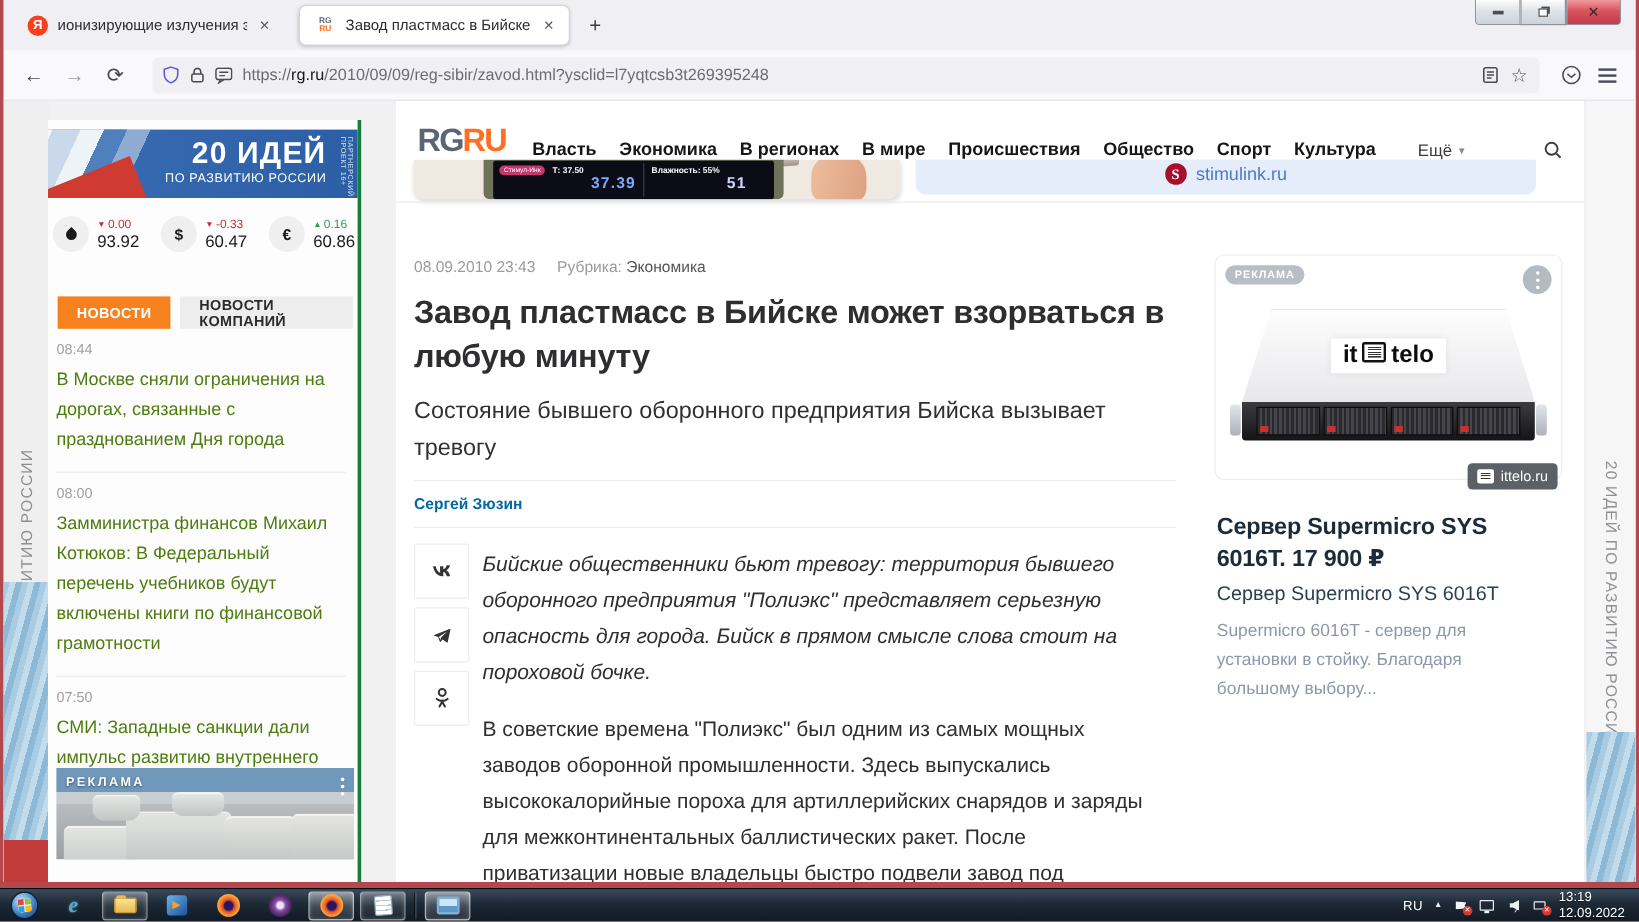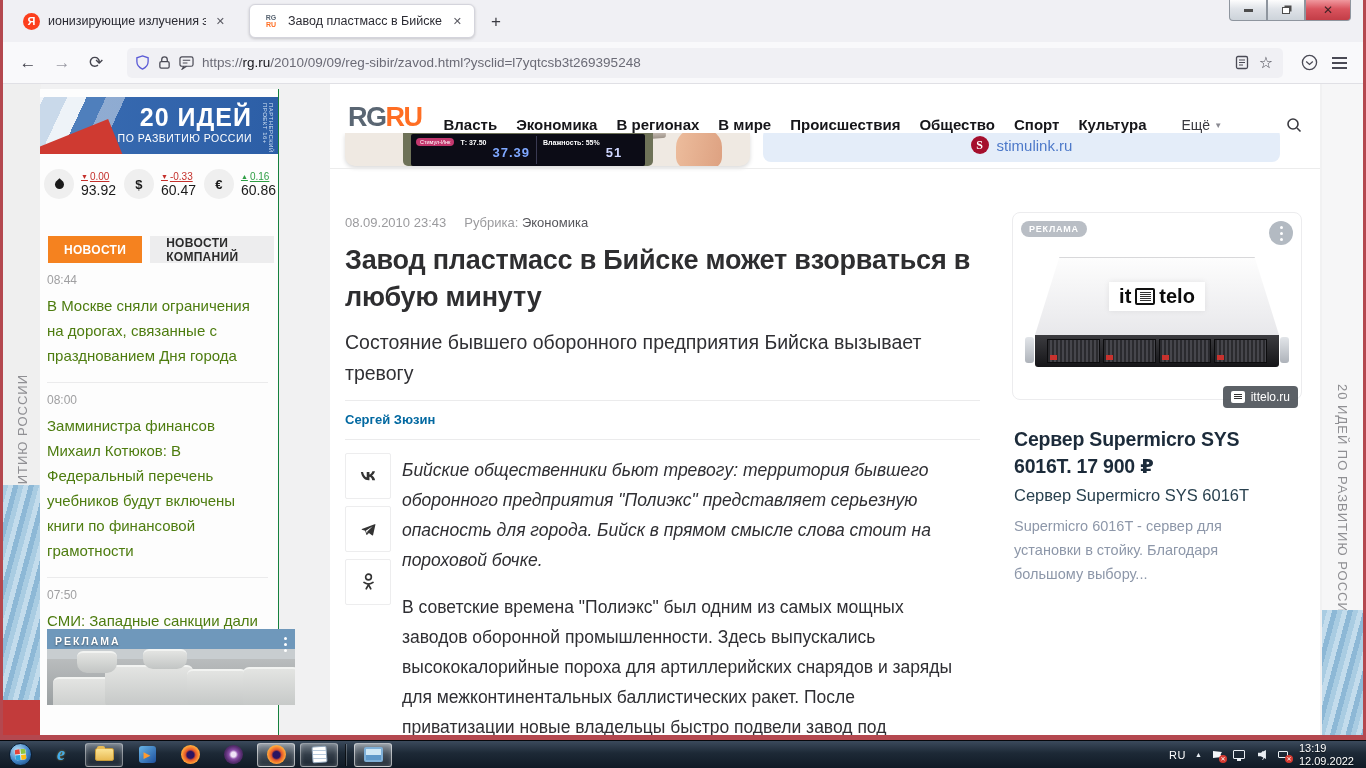--- a/index.html
+++ b/index.html
@@ -48,34 +48,34 @@
   .edge-right { right:0; width:41px; background:#f6f6f7; }
   .edge-text { position:absolute; left:50%; transform:translateX(-50%); writing-mode:vertical-rl; font-size:13px; letter-spacing:1px; color:#8f8f93; white-space:nowrap; }
   .edge-left .edge-text { top:290px; transform:translateX(-50%) rotate(180deg); }
   .edge-right .edge-text { top:300px; }
   .edge-blue { position:absolute; left:0; right:0; background:repeating-linear-gradient(105deg,#a9cce2 0 5px,#c3dcec 5px 10px,#8db8d6 10px 15px); }
   .edge-left .edge-blue { bottom:35px; height:215px; }
   .edge-right .edge-blue { bottom:0; height:125px; }
   .edge-red { position:absolute; left:0; right:0; bottom:0; height:35px; background:#c23b3b; }
 
   
-  .sidebar { position:absolute; left:37px; top:5px; width:239px; bottom:0; background:#fdfdfd; border-right:1px solid #15803d; }
+  .sidebar { position:absolute; left:37px; top:16px; width:261px; bottom:0; background:#fdfdfd; border-right:3px solid #15803d; }
   .sb-banner { position:absolute; top:8px; left:0; width:100%; height:57px; background:linear-gradient(100deg,#3a6db3,#2c5ea6); overflow:hidden; }
   .sb-banner::before { content:""; position:absolute; left:-46px; top:-18px; width:150px; height:95px;
       background:linear-gradient(115deg,#f3f6fa 0 30%,#c9d9ea 30% 42%,#eef3f8 42% 52%,#4f7fbc 52% 62%,rgba(216,226,238,.55) 62% 72%,transparent 72%); }
   .sb-banner::after { content:""; position:absolute; left:-30px; bottom:-26px; width:110px; height:42px; background:#cf3a31; transform:rotate(-22deg); }
   .sb-banner-text { position:absolute; right:26px; top:7px; text-align:right; color:#fff; z-index:2; }
   .sb-banner-text .t1 { font-size:25px; font-weight:bold; letter-spacing:1px; line-height:26px; }
   .sb-banner-text .t2 { font-size:10.5px; letter-spacing:.5px; margin-top:2px; }
   .sb-banner-note { position:absolute; right:4px; top:6px; writing-mode:vertical-rl; font-size:6px; color:#cfe0f2; letter-spacing:.5px; z-index:2; }
   .rates { position:absolute; top:80px; left:4px; right:2px; display:flex; justify-content:space-between; }
   .rate { display:flex; align-items:center; gap:7px; }
   .rate-ic { width:30px; height:30px; border-radius:50%; background:#efefef; display:flex; align-items:center; justify-content:center; font-size:13px; font-weight:bold; color:#1a1a1a; }
   .drop { width:9px; height:9px; background:#1a1a1a; border-radius:0 50% 50% 50%; transform:rotate(45deg); }
-  .rate-change { font-size:10px; display:flex; align-items:center; gap:2px;text-decoration:underline; }
+  .rate-change { font-size:10px; display:flex; align-items:center; gap:2px; }
   .rate-change.down { color:#c4302b; } .rate-change.up { color:#2e9e44; }
   .tri { font-size:7px; }
   .tri.down { color:#c4302b; } .tri.up { color:#2e9e44; }
   .rate-val { font-size:14px; color:#1a1a1a; line-height:16px; }
   .sb-tabs { position:absolute; top:147px; left:8px; right:4px; display:flex; gap:8px; }
   .sb-tab { height:27px; display:flex; align-items:center; justify-content:center; font-size:12px; font-weight:bold; letter-spacing:.3px; padding:0 16px; }
   .sb-tab.on { background:#f5821f; color:#fff; }
   .sb-tab.off { background:#ededee; color:#2b2b2b; flex:1; }
   .news-list { position:absolute; top:184px; left:7px; right:10px; }
   .news-item { padding:10px 0 14px; border-top:1px solid #ebebec; }
@@ -127,21 +127,21 @@
   .a-lead { position:absolute; top:371px; left:72px; width:565px; font-style:italic; font-size:17.5px; line-height:30px; color:#2f2f33; }
   .a-body { position:absolute; top:508px; left:72px; width:570px; font-size:17.5px; line-height:30px; color:#2f2f33; }
 
   
   .rail { position:absolute; left:682px; top:0; width:290px; }
   .ad-imgbox { position:absolute; top:128px; left:0; width:290px; height:188px; border:1px solid #ececee; border-radius:8px; background:#fff; }
   .ad-label { position:absolute; left:8px; top:8px; background:#b9bec5; color:#fff; font-size:9px; font-weight:bold; letter-spacing:.8px; padding:3px 8px; border-radius:9px; z-index:3; }
   .ad-dots { position:absolute; right:8px; top:8px; width:24px; height:24px; border-radius:50%; background:#b3bac2; display:flex; align-items:center; justify-content:center; z-index:3; }
   .server { position:absolute; left:22px; right:22px; top:44px; }
   .srv-top { height:78px; background:linear-gradient(#fdfdfd,#e8e8eb); clip-path:polygon(10% 0,90% 0,100% 100%,0 100%); display:flex; align-items:center; justify-content:center; border-top:1px solid #d8d8da; }
-  .srv-logo { background:#fff; padding:3px 10px; display:flex; align-items:center; gap:4px; font-weight:bold; font-size:20px; color:#111; box-shadow:0 0 6px rgba(0,0,0,.08); }
+  .srv-logo { background:#fff; padding:3px 10px; display:flex; align-items:flex-start; gap:4px; font-weight:bold; font-size:20px; color:#111; box-shadow:0 0 6px rgba(0,0,0,.08); }
   .srv-logo .it { color:#0c0c0c; } .srv-logo .telo { color:#0c0c0c; }
   .srv-front { height:32px; background:linear-gradient(#3c3c40,#151518); border-radius:0 0 3px 3px; display:flex; gap:3px; padding:4px 12px; position:relative; }
   .bay { flex:1; background:repeating-linear-gradient(90deg,#2a2a2e 0 2px,#46464c 2px 4px); border:1px solid #0c0c0e; position:relative; }
   .bay::after { content:""; position:absolute; left:2px; bottom:2px; width:7px; height:5px; background:#c8322e; }
   .ear { position:absolute; top:2px; width:9px; height:26px; background:linear-gradient(#e2e5e9,#aeb3ba); border-radius:3px; }
   .ear.l { left:-10px; } .ear.r { right:-10px; }
   .ittelo-badge { position:absolute; right:3px; bottom:-9px; background:rgba(70,75,82,.88); color:#fff; font-size:12px; border-radius:4px; padding:4px 8px; display:flex; align-items:center; gap:6px; z-index:3; }
   .mini-logo { width:14px; height:12px; background:#fff; border-radius:2px; display:flex; align-items:center; justify-content:center; }
   .mini-logo i { width:8px; height:6px; background:repeating-linear-gradient(#333 0 1px,#fff 1px 2px); }
   .ad-title { position:absolute; top:342px; left:2px; width:276px; font-size:19.5px; line-height:27px; font-weight:600; color:#1c2b3a; letter-spacing:-.2px; }

